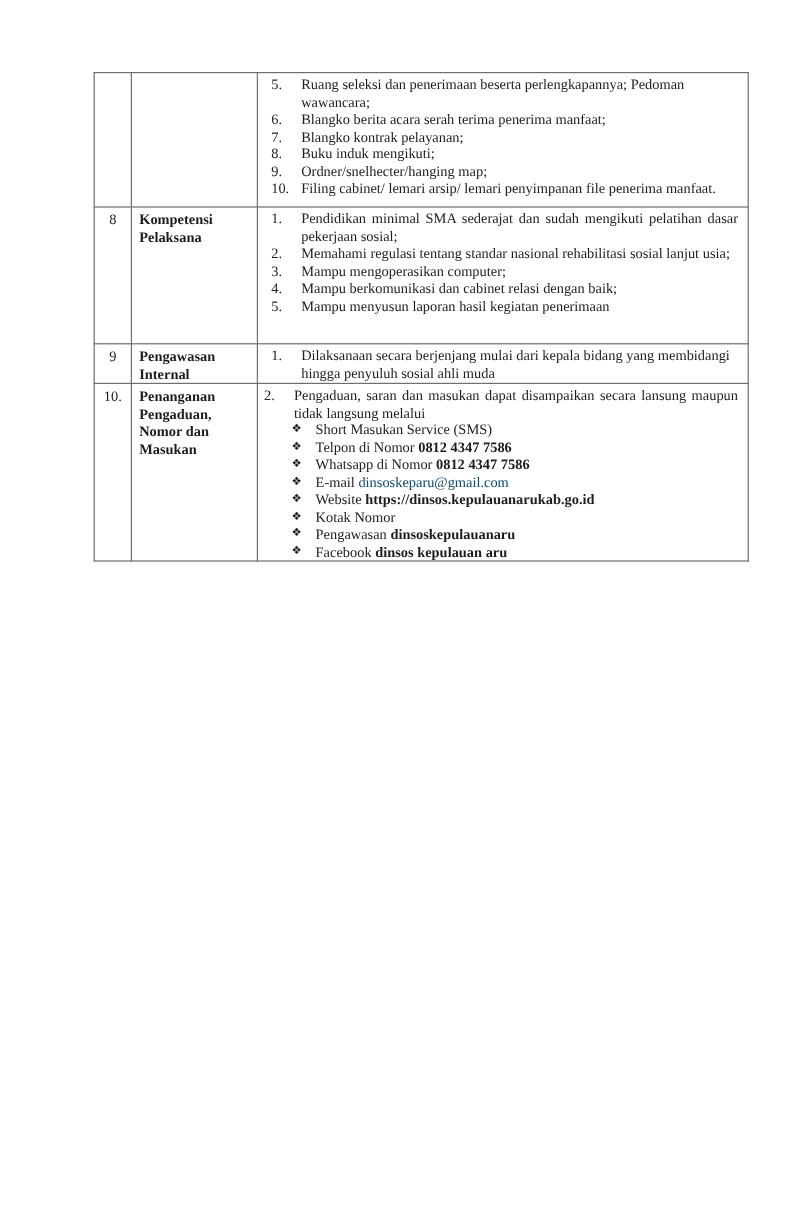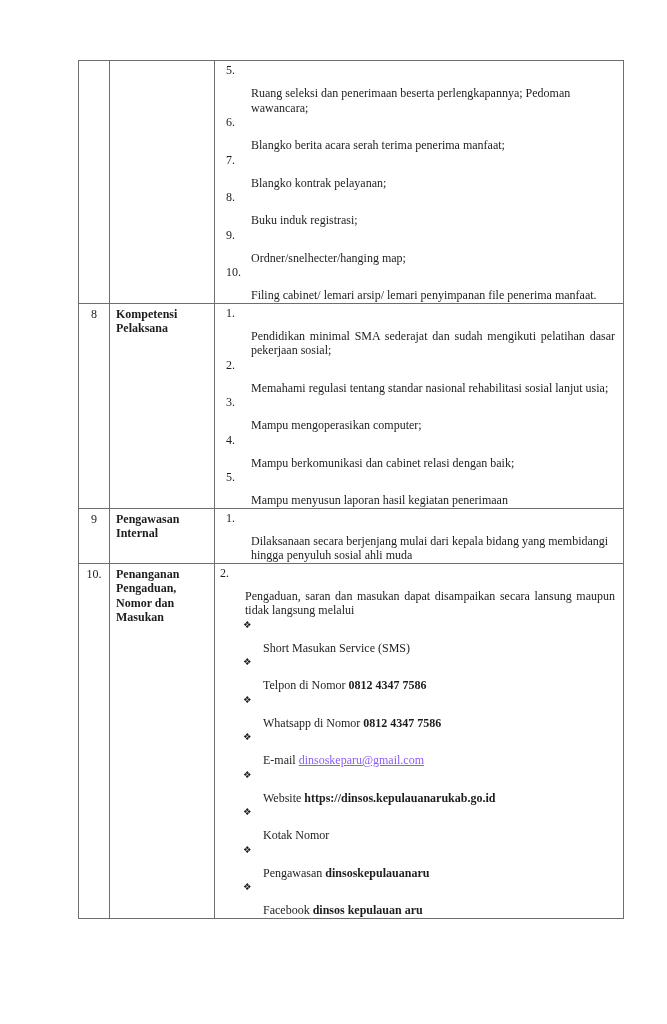--- a/index.html
+++ b/index.html
@@ -54,41 +54,39 @@
     display: flex;
     align-items: flex-start;
   }
   .item .marker {
     flex: 0 0 25px;
     margin-left: 11px;
   }
   .item .txt {
     flex: 1;
     padding-right: 8px;
-    margin-top: 23px;
   }
   .item.num2 .marker {
     margin-left: 5px;
   }
   .item.bullet .marker {
     flex: 0 0 20px;
     margin-left: 28px;
     font-family: "DejaVu Sans", sans-serif;
     font-size: 9.5px;
     line-height: 14.5px;
   }
   .txt.justify {
     text-align: justify;
   }
   .b {
     font-weight: bold;
   }
   a.link, .link {
-    color: #8b5cf6;
-    text-decoration: underline;
+    color: #0c4a6e;
     cursor: pointer;
   }
 </style>
 </head>
 <body>
 
 <div class="page">
   <table class="doc-table">
     <tbody>
 
@@ -103,21 +101,21 @@
           <div class="item">
             <span class="marker">6.</span>
             <div class="txt">Blangko berita acara serah terima penerima manfaat;</div>
           </div>
           <div class="item">
             <span class="marker">7.</span>
             <div class="txt">Blangko kontrak pelayanan;</div>
           </div>
           <div class="item">
             <span class="marker">8.</span>
-            <div class="txt">Buku induk registrasi;</div>
+            <div class="txt">Buku induk mengikuti;</div>
           </div>
           <div class="item">
             <span class="marker">9.</span>
             <div class="txt">Ordner/snelhecter/hanging map;</div>
           </div>
           <div class="item">
             <span class="marker">10.</span>
             <div class="txt">Filing cabinet/ lemari arsip/ lemari penyimpanan file penerima manfaat.</div>
           </div>
         </td>

